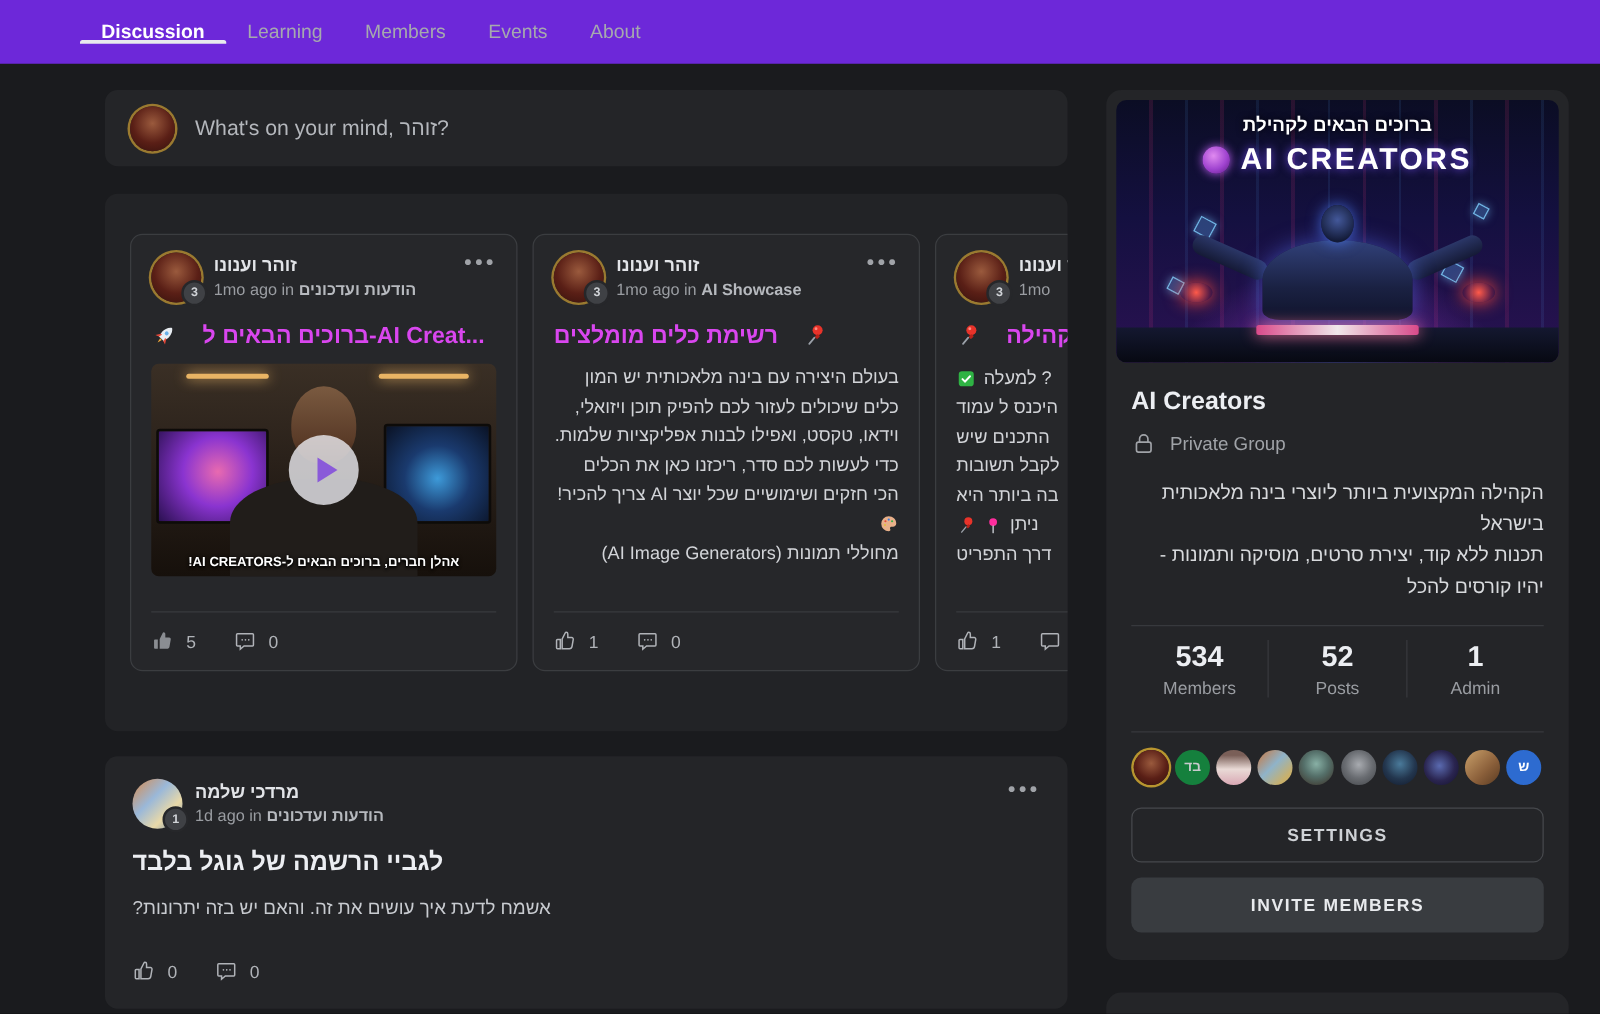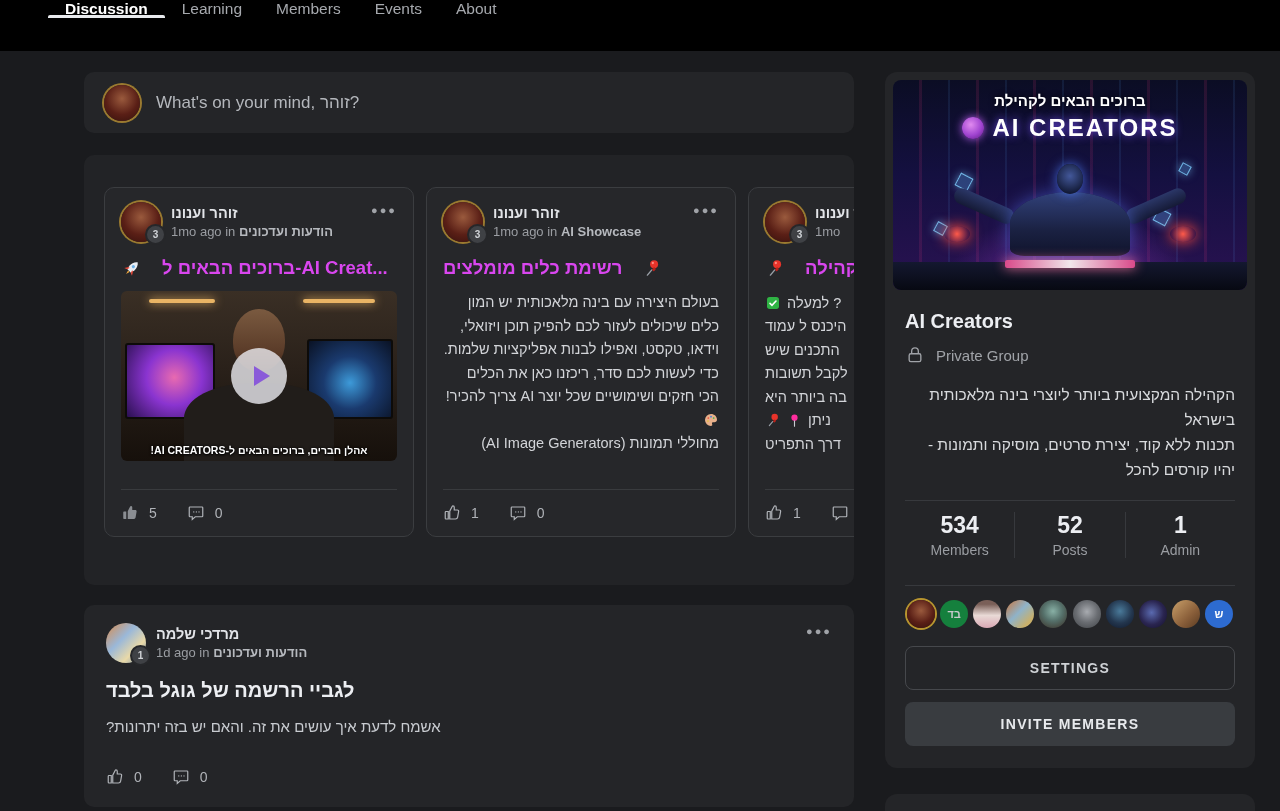--- a/index.html
+++ b/index.html
@@ -1,21 +1,21 @@
 <!DOCTYPE html>
 <html><head>
 <meta charset="utf-8">
 <style>
   html,body{margin:0;padding:0;background:#101113;}
   .screen{position:relative;width:1280px;height:811px;background:#1a1b1e;overflow:hidden;
           font-family:"Liberation Sans",sans-serif;color:#e4e6ea;}
 
   
-  .topnav{position:absolute;top:0;left:0;right:0;height:51px;background:#000000;
-          display:flex;align-items:flex-start;padding-left:48px;}
+  .topnav{position:absolute;top:0;left:0;right:0;height:51px;background:#6d28d9;
+          display:flex;align-items:center;padding-left:64px;}
   .navitem{position:relative;display:flex;align-items:center;padding:0 17px;
            font-size:15.5px;color:#a6a9ae;cursor:pointer;}
   .navitem.active{color:#ffffff;font-weight:bold;}
   .navitem.active .underline{position:absolute;left:0;right:0;bottom:0;height:3px;background:#e8eaed;border-radius:2px 2px 0 0;}
 
   
   .main-col{position:absolute;left:84px;top:72px;width:770px;}
   .sidebar{position:absolute;left:885px;top:72px;width:370px;}
 
   

